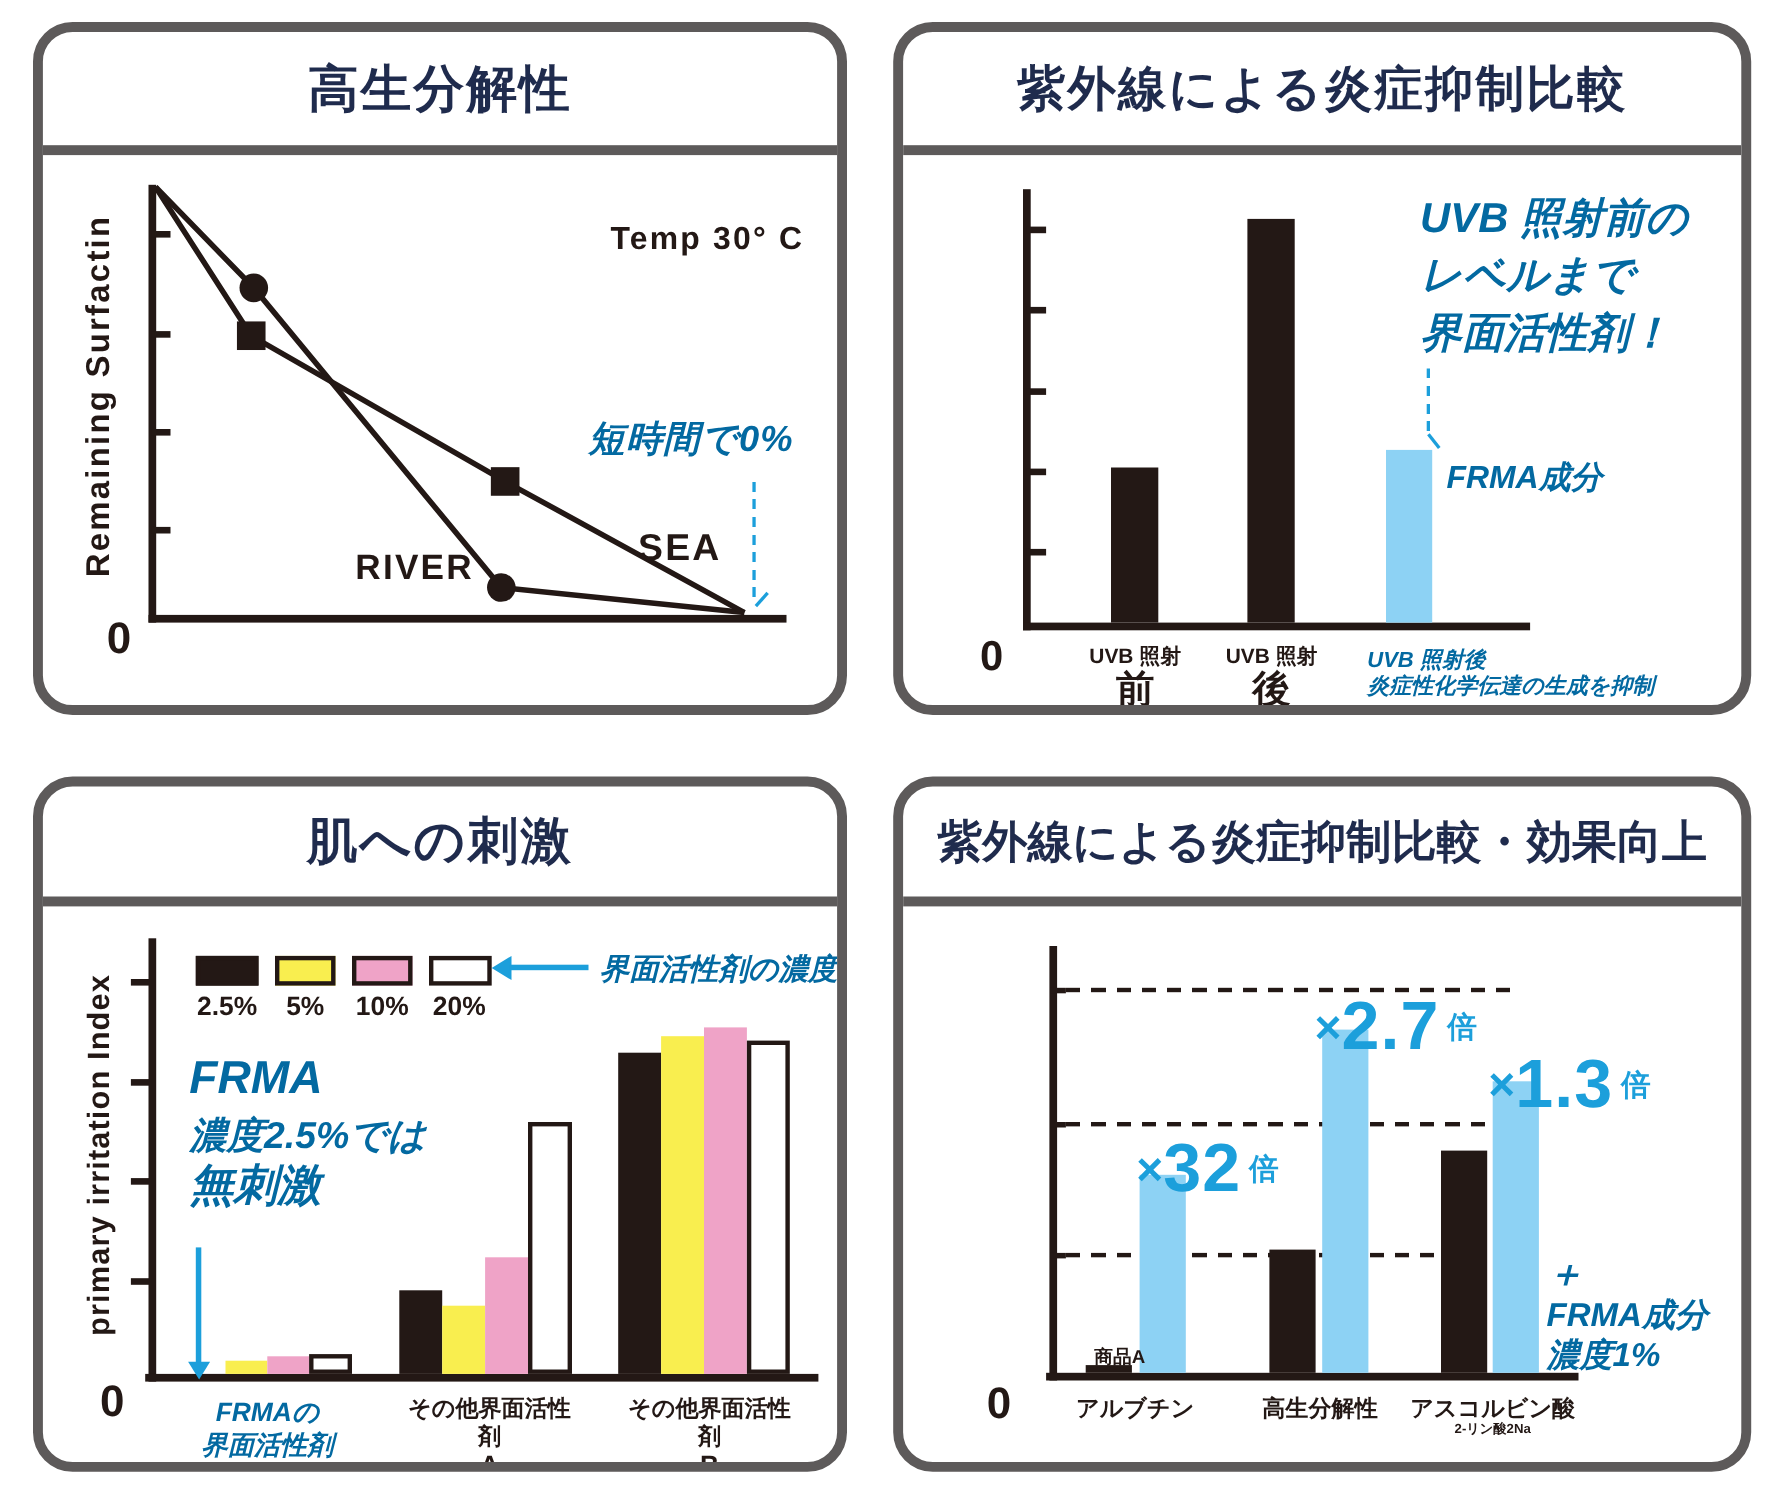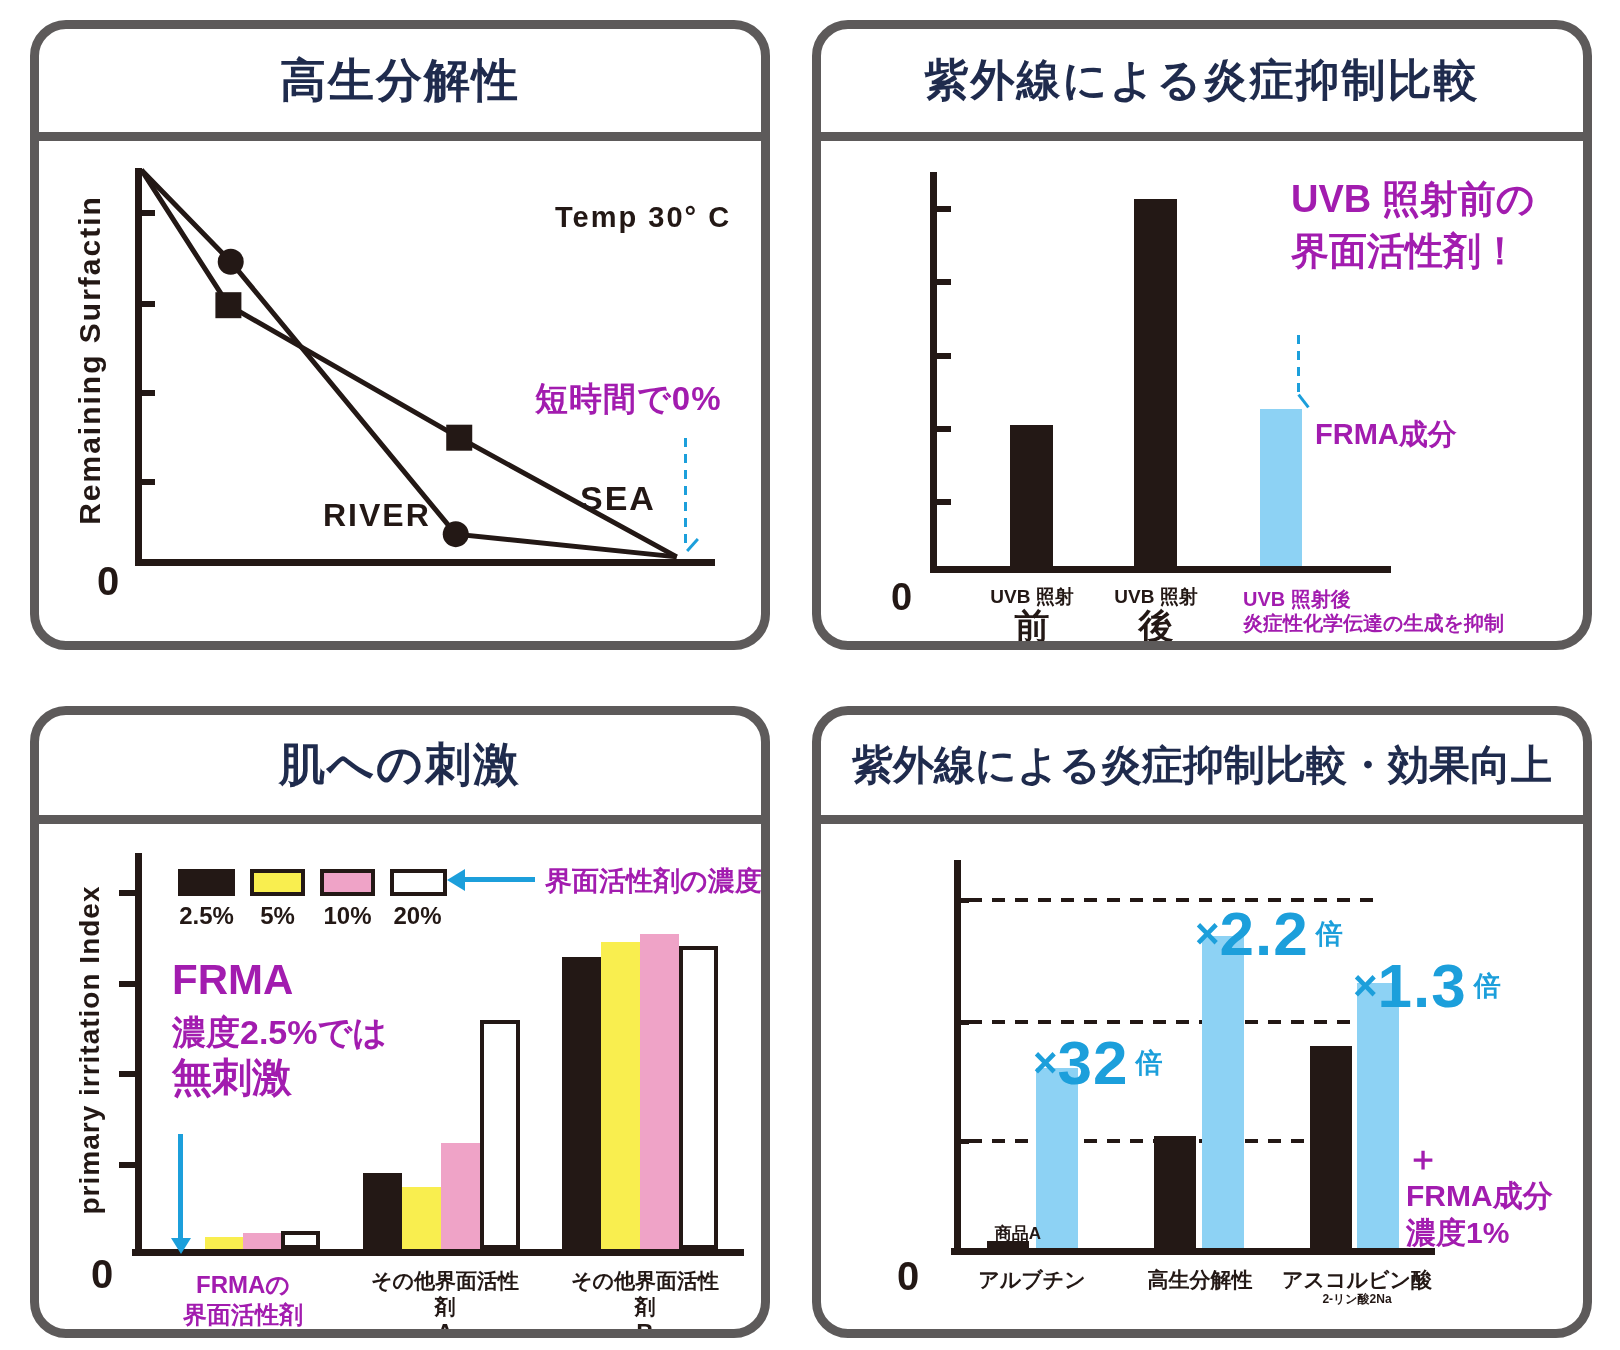--- a/index.html
+++ b/index.html
@@ -21,21 +21,21 @@
   .plot{position:absolute;}
   .bar{position:absolute;bottom:0;}
   .b-ink{background:#231815;}
   .b-blue{background:#8dd2f4;}
   .b-yellow{background:#f9ee4f;}
   .b-pink{background:#efa3c7;}
   .b-white{background:#ffffff;border:4px solid #231815;box-sizing:border-box;}
   .swatch{position:absolute;height:27px;border:4px solid #231815;box-sizing:border-box;}
   .rot{position:absolute;transform:translate(-50%,-50%) rotate(-90deg);
     white-space:nowrap;font-weight:800;color:#231815;letter-spacing:2px;}
-  .blue-t{color:#a21caf;}
+  .blue-t{color:#0369a1;font-style:italic;}
   .bold{font-weight:800;}
   .ctr{text-align:center;}
   .nowrap{white-space:nowrap;}
   .dashv{position:absolute;width:3px;
     background:repeating-linear-gradient(180deg,#1c9fdb 0 9px,transparent 9px 16px);}
   .tipseg{position:absolute;width:3px;height:16px;background:#1c9fdb;}
   .gridd{position:absolute;height:4px;
     background:repeating-linear-gradient(90deg,#231815 0 13px,transparent 13px 23px);}
   .arrow-left{position:absolute;width:0;height:0;
     border-top:11px solid transparent;border-bottom:11px solid transparent;
@@ -104,20 +104,21 @@
     </div>
     <div class="abs bold" style="left:70px;top:435px;font-size:38px">0</div>
     <div class="abs bold ctr" style="left:151px;top:443px;width:120px;font-size:19px">UVB 照射</div>
     <div class="abs bold ctr" style="left:151px;top:462px;width:120px;font-size:35px">前</div>
     <div class="abs bold ctr" style="left:275px;top:443px;width:120px;font-size:19px">UVB 照射</div>
     <div class="abs bold ctr" style="left:275px;top:462px;width:120px;font-size:35px">後</div>
     <div class="abs bold blue-t nowrap" style="left:422px;top:445px;font-size:20px">UVB 照射後</div>
     <div class="abs bold blue-t nowrap" style="left:422px;top:469px;font-size:20px">炎症性化学伝達の生成を抑制</div>
     <div class="abs bold blue-t" style="left:470px;top:32px;font-size:38px;line-height:52px">
       <div>UVB 照射前の</div>
+      <div>レベルまで</div>
       <div>界面活性剤！</div>
     </div>
     <div class="dashv" style="left:476px;top:194px;height:64px"></div>
     <div class="tipseg" style="left:481px;top:252px;transform:rotate(-38deg)"></div>
     <div class="abs bold blue-t nowrap" style="left:494px;top:274px;font-size:29px">FRMA成分</div>
   </div>
 </div>
 
 <div class="panel" style="left:30px;top:706px;width:740px;height:632px">
   <div class="head" style="height:100px">
@@ -207,21 +208,21 @@
 
     <div class="abs bold ctr" style="left:152px;top:398px;width:90px;font-size:17px">商品A</div>
 
     <div class="mult" style="left:212px;top:203px">
       <span class="msign">×</span>
         <span class="mnum">32</span>
         <span class="munit">倍</span>
     </div>
     <div class="mult" style="left:374px;top:74px">
       <span class="msign">×</span>
-        <span class="mnum">2.2</span>
+        <span class="mnum">2.7</span>
         <span class="munit">倍</span>
     </div>
     <div class="mult" style="left:532px;top:126px">
       <span class="msign">×</span>
         <span class="mnum">1.3</span>
         <span class="munit">倍</span>
     </div>
 
     <div class="abs bold ctr" style="left:151px;top:442px;width:120px;font-size:21px">アルブチン</div>
     <div class="abs bold ctr" style="left:319px;top:442px;width:120px;font-size:21px">高生分解性</div>

